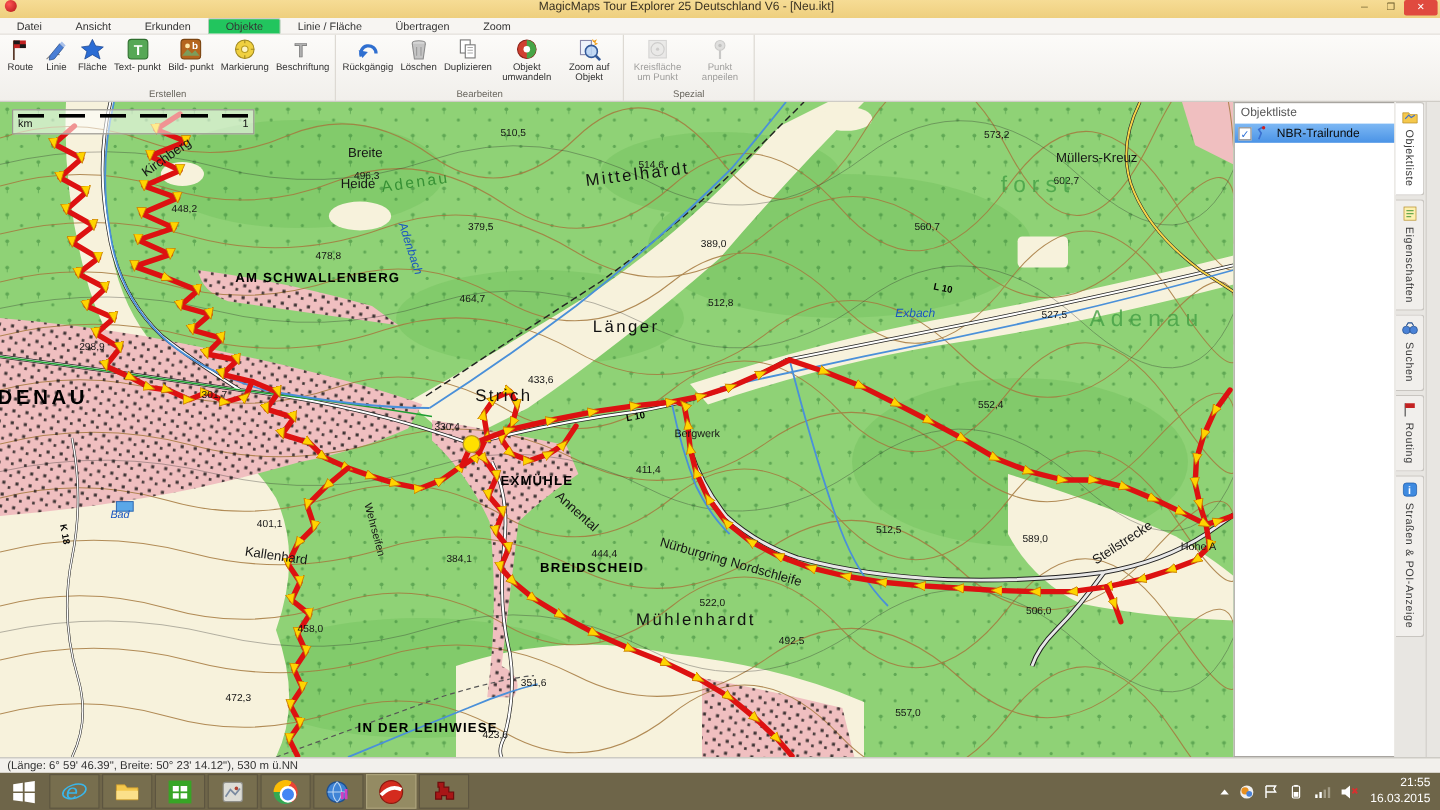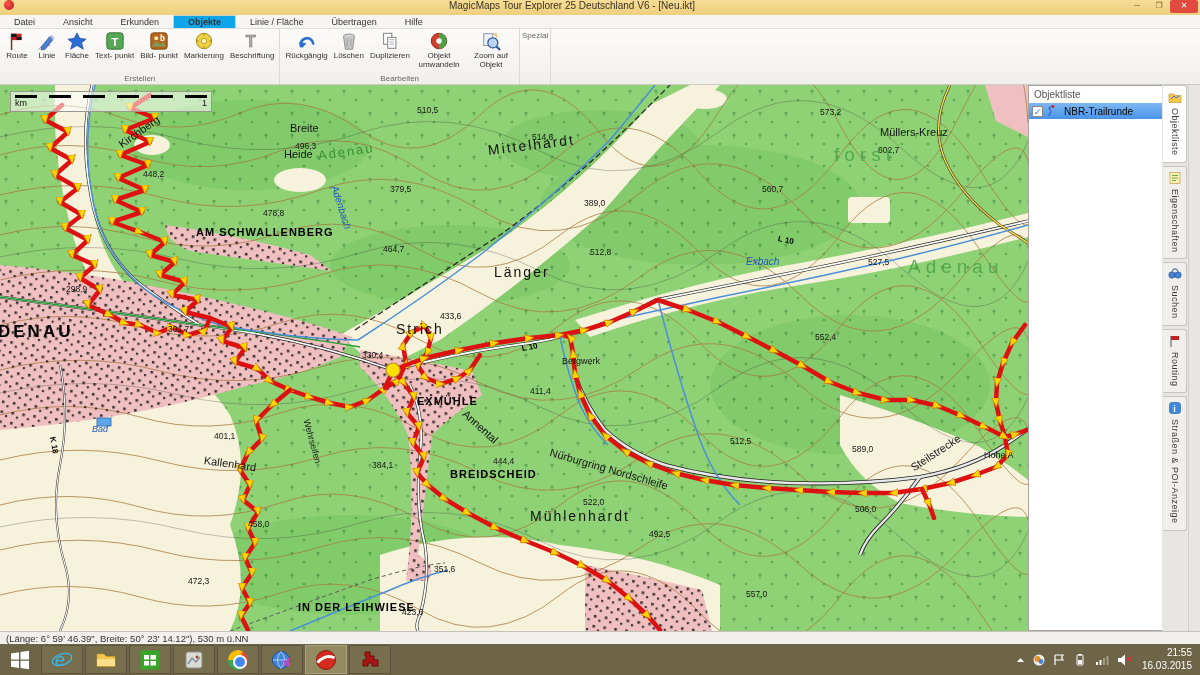--- a/index.html
+++ b/index.html
@@ -11,21 +11,21 @@
     background:linear-gradient(#f6dc95,#eecf7e);display:flex;font-size:10px;color:#3a3222;}
   .titlebar .appico{width:10px;height:10px;border-radius:50%;background:radial-gradient(circle at 35% 35%,#f55,#b01515);margin:0 4px;flex:0 0 auto;}
   .titlebar .ttl{flex:1;text-align:center;white-space:nowrap;}
   .winbtns{display:flex;height:13px;margin-right:2px;}
   .winbtn{width:22px;height:13px;font-size:8px;line-height:12px;text-align:center;color:#6a5a2a;}
   .winbtn.close{background:#e04a3f;color:#fff;width:28px;border-radius:2px;}
 
   
   .menubar{position:absolute;left:0;top:15px;width:1200px;height:14px;background:#f7f5f2;border-bottom:1px solid #e0ddd8;display:flex;align-items:center;font-size:9px;color:#333;}
   .menuitem{padding:1px 14px;white-space:nowrap;}
-  .menuitem.active{background:#0ea5e9;border:1px solid #cfccc6;border-bottom:none;border-radius:2px 2px 0 0;font-weight:bold;}
+  .menuitem.active{background:#22c55e;border:1px solid #cfccc6;border-bottom:none;border-radius:2px 2px 0 0;}
 
   
   .ribbon{position:absolute;left:0;top:29px;width:1200px;height:56px;background:linear-gradient(#fcfbf9,#f1efeb);border-bottom:1px solid #cfccc6;display:flex;}
   .rgroup{display:flex;flex-direction:column;border-right:1px solid #ddd9d3;padding:1px 2px 0 2px;}
   .rbtns{display:flex;flex:1;align-items:flex-start;}
   .rbtn{display:flex;flex-direction:column;align-items:center;padding:1px 3px;min-width:30px;max-width:52px;}
   .rbtn svg{width:20px;height:20px;flex:0 0 auto;}
   .rbtn .blab{font-size:8px;color:#333;text-align:center;line-height:1.1;margin-top:1px;word-break:break-word;}
   .rbtn.disabled{opacity:.45;filter:grayscale(1);}
   .glab{font-size:8px;color:#6a675f;text-align:center;height:11px;line-height:11px;}
@@ -105,21 +105,21 @@
     </div>
   </div>
 
   <div class="menubar">
     <div class="menuitem">Datei</div>
     <div class="menuitem">Ansicht</div>
     <div class="menuitem">Erkunden</div>
     <div class="menuitem active">Objekte</div>
     <div class="menuitem">Linie / Fläche</div>
     <div class="menuitem">Übertragen</div>
-    <div class="menuitem">Hilfe</div>
+    <div class="menuitem">Zoom</div>
   </div>
 
   <div class="ribbon">
     <div class="rgroup">
       <div class="rbtns">
         <div class="rbtn">
           <svg viewBox="0 0 22 22">
               <path d="M5,21 V3" stroke="#5a3a2a" stroke-width="1.6"></path>
               <rect x="5" y="3" width="11" height="7" fill="#c22222"></rect>
               <path d="M5,3h5.5v3.5H5z M10.5,6.5H16V10h-5.5z" fill="#1a1a1a"></path>
@@ -214,20 +214,38 @@
               <circle cx="13" cy="13" r="5.5" fill="rgba(185,212,244,.85)" stroke="#335a9a" stroke-width="1.4"></circle>
               <path d="M17,17 l4,4" stroke="#335a9a" stroke-width="2.4"></path>
             </svg>
           <span class="blab">Zoom auf Objekt</span>
         </div>
       </div>
       <div class="glab">Bearbeiten</div>
     </div>
 
     <div class="rgroup">
+      <div class="rbtns">
+        <div class="rbtn disabled">
+          <svg viewBox="0 0 22 22">
+              <rect x="3" y="3" width="16" height="16" fill="#d8d8d8" stroke="#aaa"></rect>
+              <circle cx="11" cy="11" r="6" fill="none" stroke="#999"></circle>
+              <circle cx="11" cy="11" r="1.5" fill="#999"></circle>
+            </svg>
+          <span class="blab">Kreisfläche um Punkt</span>
+        </div>
+        <div class="rbtn disabled">
+          <svg viewBox="0 0 22 22">
+              <circle cx="11" cy="7.5" r="4.5" fill="#c0c0c0" stroke="#909090"></circle>
+              <circle cx="11" cy="7.5" r="1.6" fill="#808080"></circle>
+              <path d="M11,12 v8" stroke="#909090" stroke-width="2"></path>
+            </svg>
+          <span class="blab">Punkt anpeilen</span>
+        </div>
+      </div>
       <div class="glab">Spezial</div>
     </div>
     <div style="flex:1"></div>
   </div>
 
   <div class="maparea">
     <svg class="base" width="1028" height="546" viewBox="0 0 1028 546">
       <defs>
         <pattern id="trees" width="26" height="22" patternUnits="userSpaceOnUse">
           <circle cx="6" cy="6" r="1.6" fill="#2f7d32"></circle>

